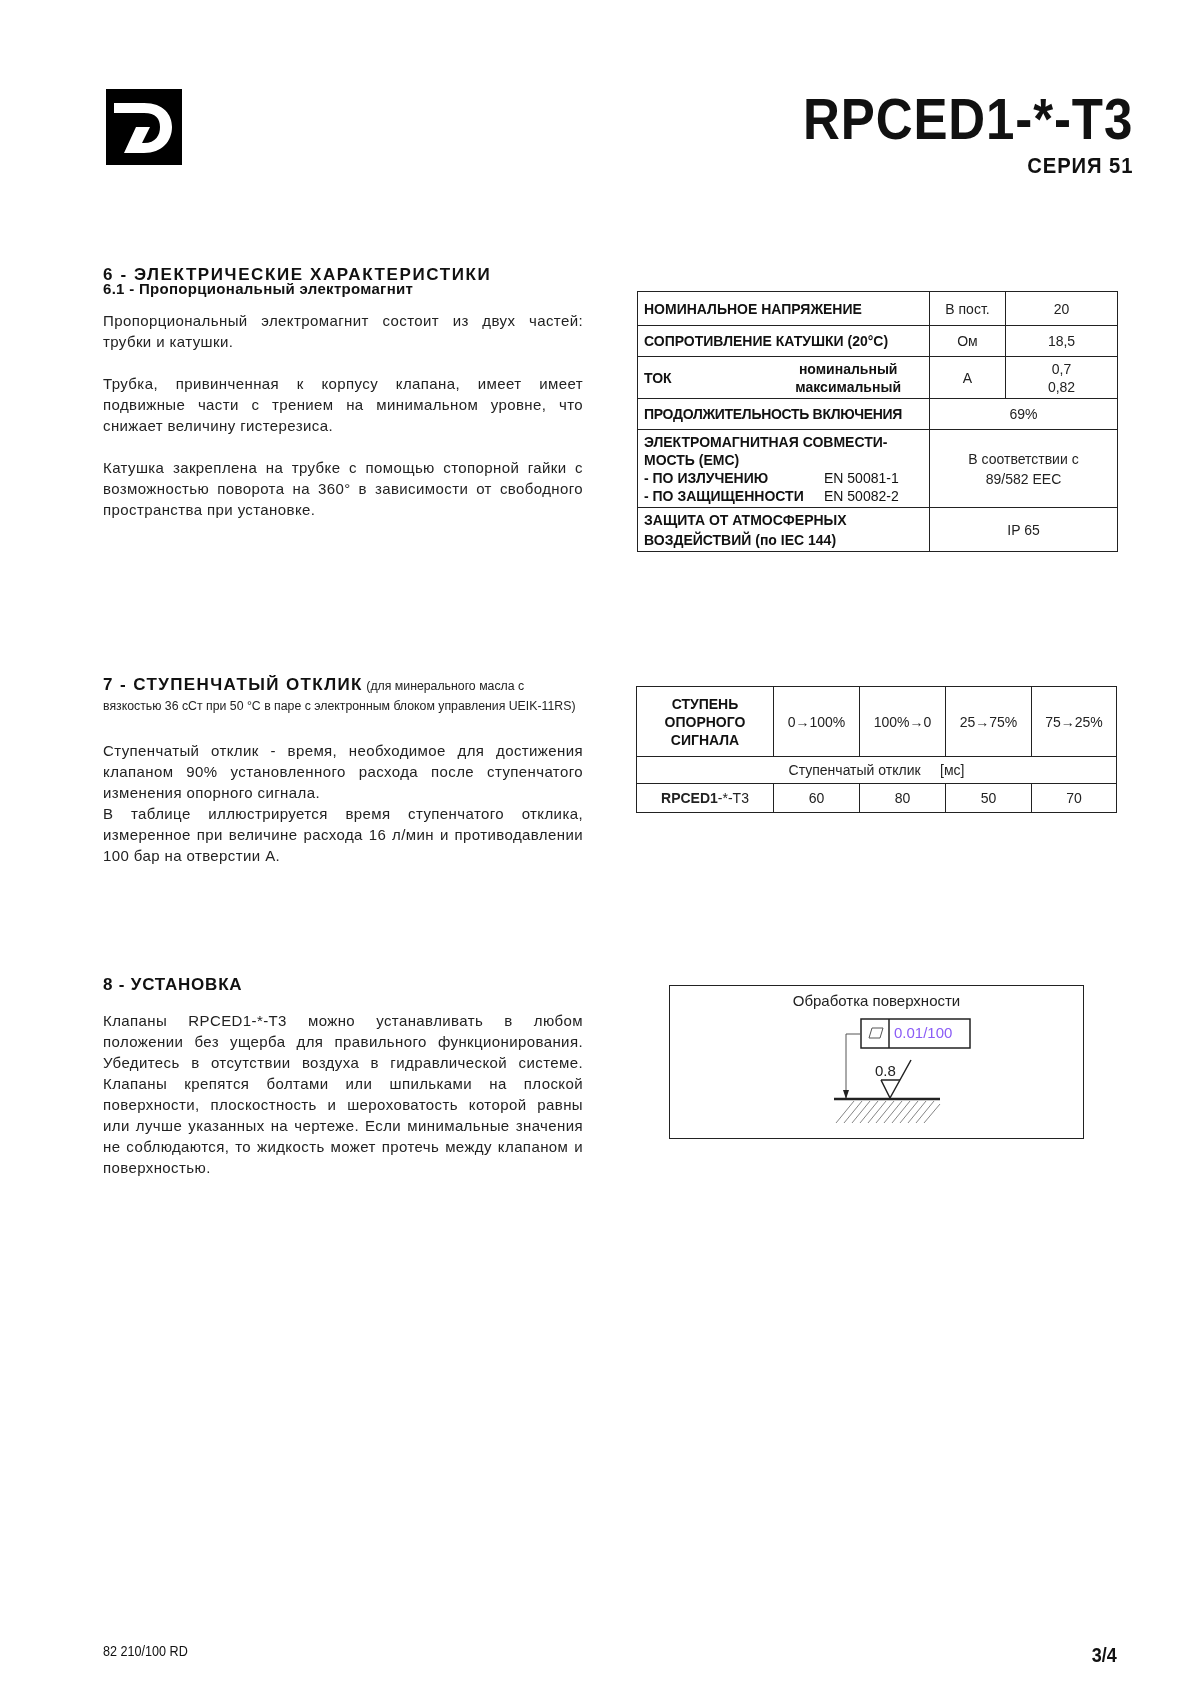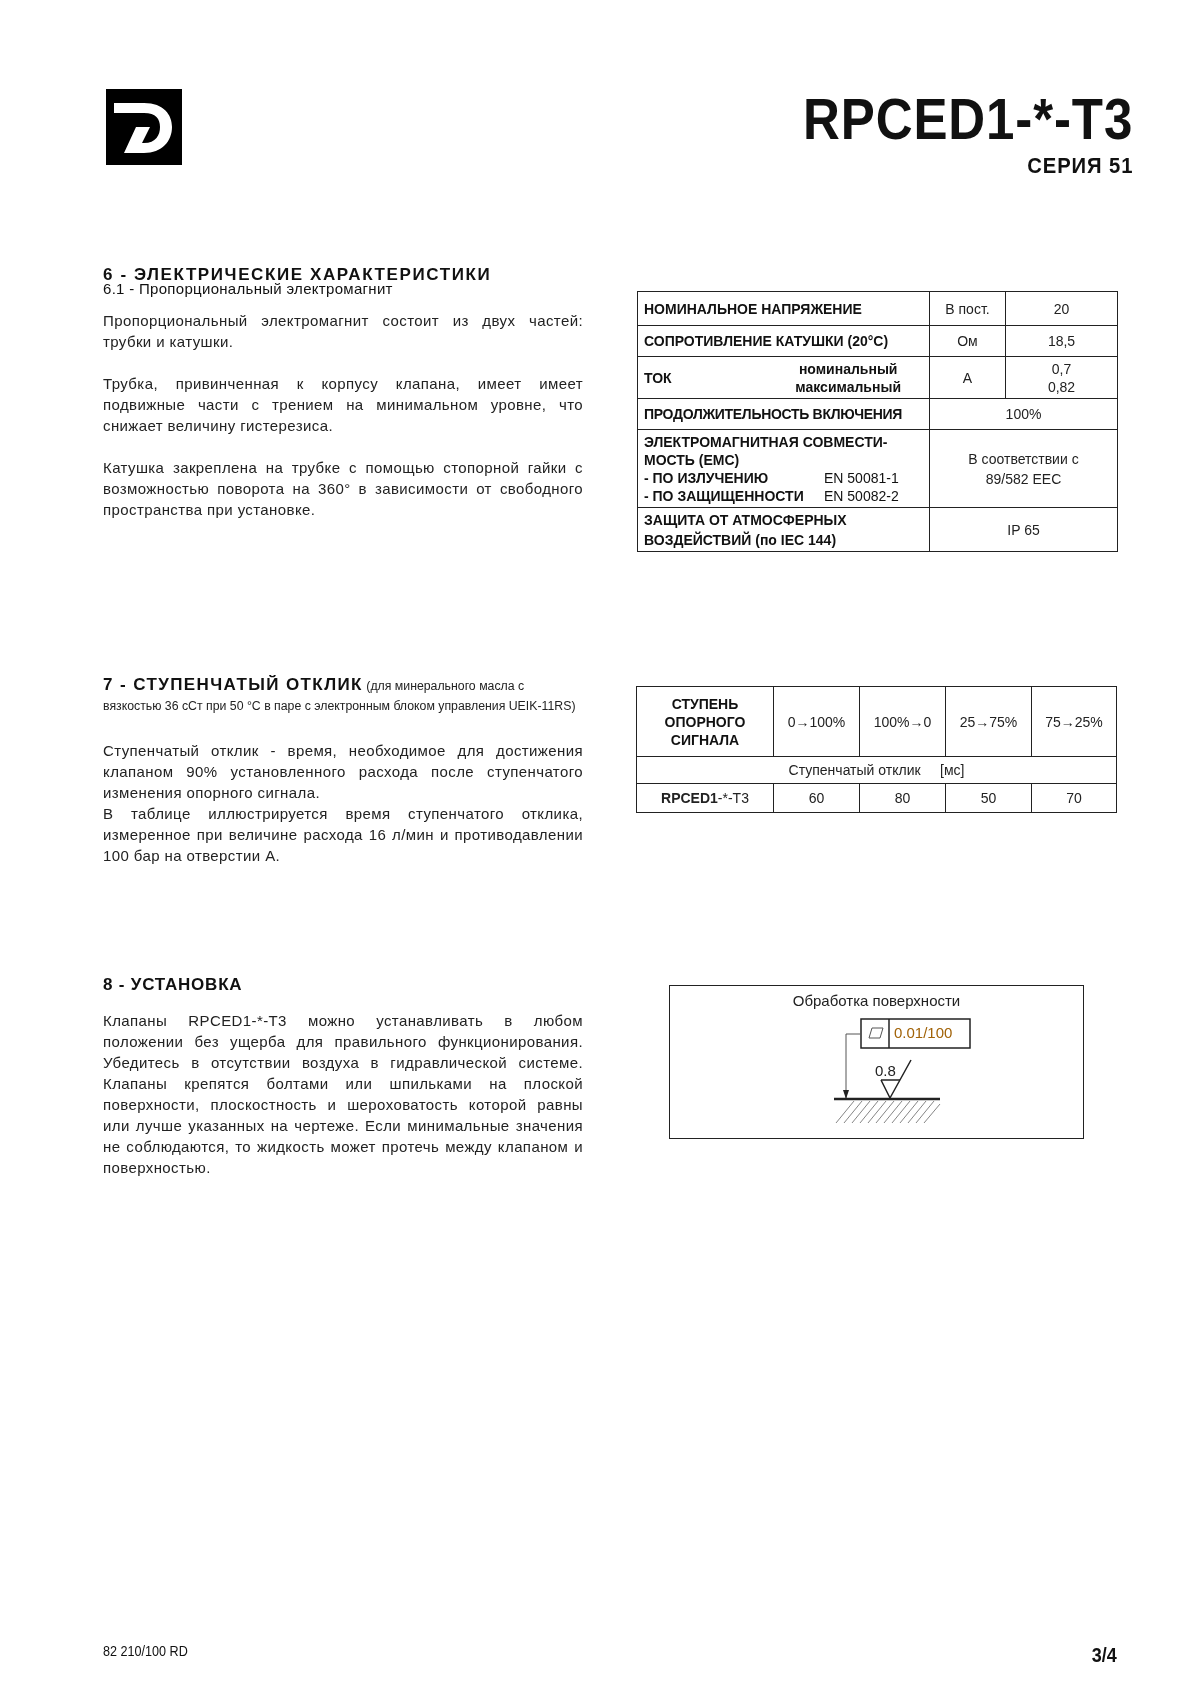--- a/index.html
+++ b/index.html
@@ -8,21 +8,21 @@
     font-family: "Liberation Sans", "DejaVu Sans", sans-serif; color: #111;
   }
   .abs { position: absolute; }
   
   .logo { left: 106px; top: 89px; width: 76px; height: 76px; }
   
   .model { right: 67px; top: 90px; font-family: "Liberation Sans", sans-serif; font-weight: bold; font-size: 58px; letter-spacing: 1px; transform: scaleX(0.88); transform-origin: right top; line-height: 1; }
   .series { right: 67px; top: 155px; font-weight: bold; font-size: 22px; letter-spacing: 1px; line-height: 1; transform: scaleX(0.92); transform-origin: right top; }
   
   .h1 { left: 103px; font-weight: bold; font-size: 17px; letter-spacing: 1.6px; }
-  .h2 { left: 103px; font-weight: normal; font-size: 15px; letter-spacing: 0.3px; }
+  .h2 { left: 103px; font-weight: bold; font-size: 15px; letter-spacing: 0.3px; }
   .para { left: 103px; width: 480px; font-size: 15px; line-height: 21px; text-align: justify; color: #222; letter-spacing: 0.4px; }
   .para p { margin: 0 0 21px 0; }
   .note { left: 103px; width: 480px; font-size: 12.3px; line-height: 20px; color: #222; }
   
   table { border-collapse: collapse; position: absolute; }
   td { border: 1.5px solid #222; font-size: 14px; padding: 0 6px; color: #222; }
   td.b { font-weight: bold; font-size: 14px; color: #111; }
   td.c { text-align: center; }
   .spec { left: 637px; top: 291px; width: 481px; }
   .step { left: 636px; top: 686px; width: 481px; }
@@ -78,21 +78,21 @@
       </div>
     </td>
     <td class="c">А</td>
     <td class="c" style="line-height:18px;">
       <span style="display:block">0,7</span>
       <span style="display:block">0,82</span>
     </td>
   </tr>
   <tr style="height:31px">
     <td class="b" style="letter-spacing:-0.3px">ПРОДОЛЖИТЕЛЬНОСТЬ ВКЛЮЧЕНИЯ</td>
-    <td class="c" colspan="2">100%</td>
+    <td class="c" colspan="2">69%</td>
   </tr>
   <tr style="height:78px">
     <td class="b" style="line-height:18px;">
       <div>ЭЛЕКТРОМАГНИТНАЯ СОВМЕСТИ-</div>
       <div>МОСТЬ (EMC)</div>
       <div style="display:flex;">
             <span style="width:180px">- ПО ИЗЛУЧЕНИЮ</span>
             <span style="font-weight:normal">EN 50081-1</span>
           </div>
       <div style="display:flex;">
@@ -186,18 +186,18 @@
       <line x1="246" y1="137" x2="264" y2="115"></line>
         <line x1="254" y1="137" x2="270" y2="118"></line>
     </g>
 
     <polyline points="211,94 220,112 241,74" fill="none" stroke="#222" stroke-width="1.5"></polyline>
     <line x1="211" y1="94" x2="230" y2="94" stroke="#222" stroke-width="1.5"></line>
   </svg>
   <svg style="position:absolute;left:198px;top:40px;" width="16" height="14" viewBox="0 0 16 14">
     <polygon points="4,2 15,2 12,12 1,12" fill="none" stroke="#555" stroke-width="1"></polygon>
   </svg>
-  <div style="position:absolute;left:224px;top:38px;font-size:15px;color:#a16207;">0.01/100</div>
+  <div style="position:absolute;left:224px;top:38px;font-size:15px;color:#8b5cf6;">0.01/100</div>
   <div style="position:absolute;left:205px;top:76px;font-size:15px;color:#222;">0.8</div>
 </div>
 
 <div class="abs footer-l">82 210/100 RD</div>
 <div class="abs footer-r">3/4</div>
 
 </body></html>

